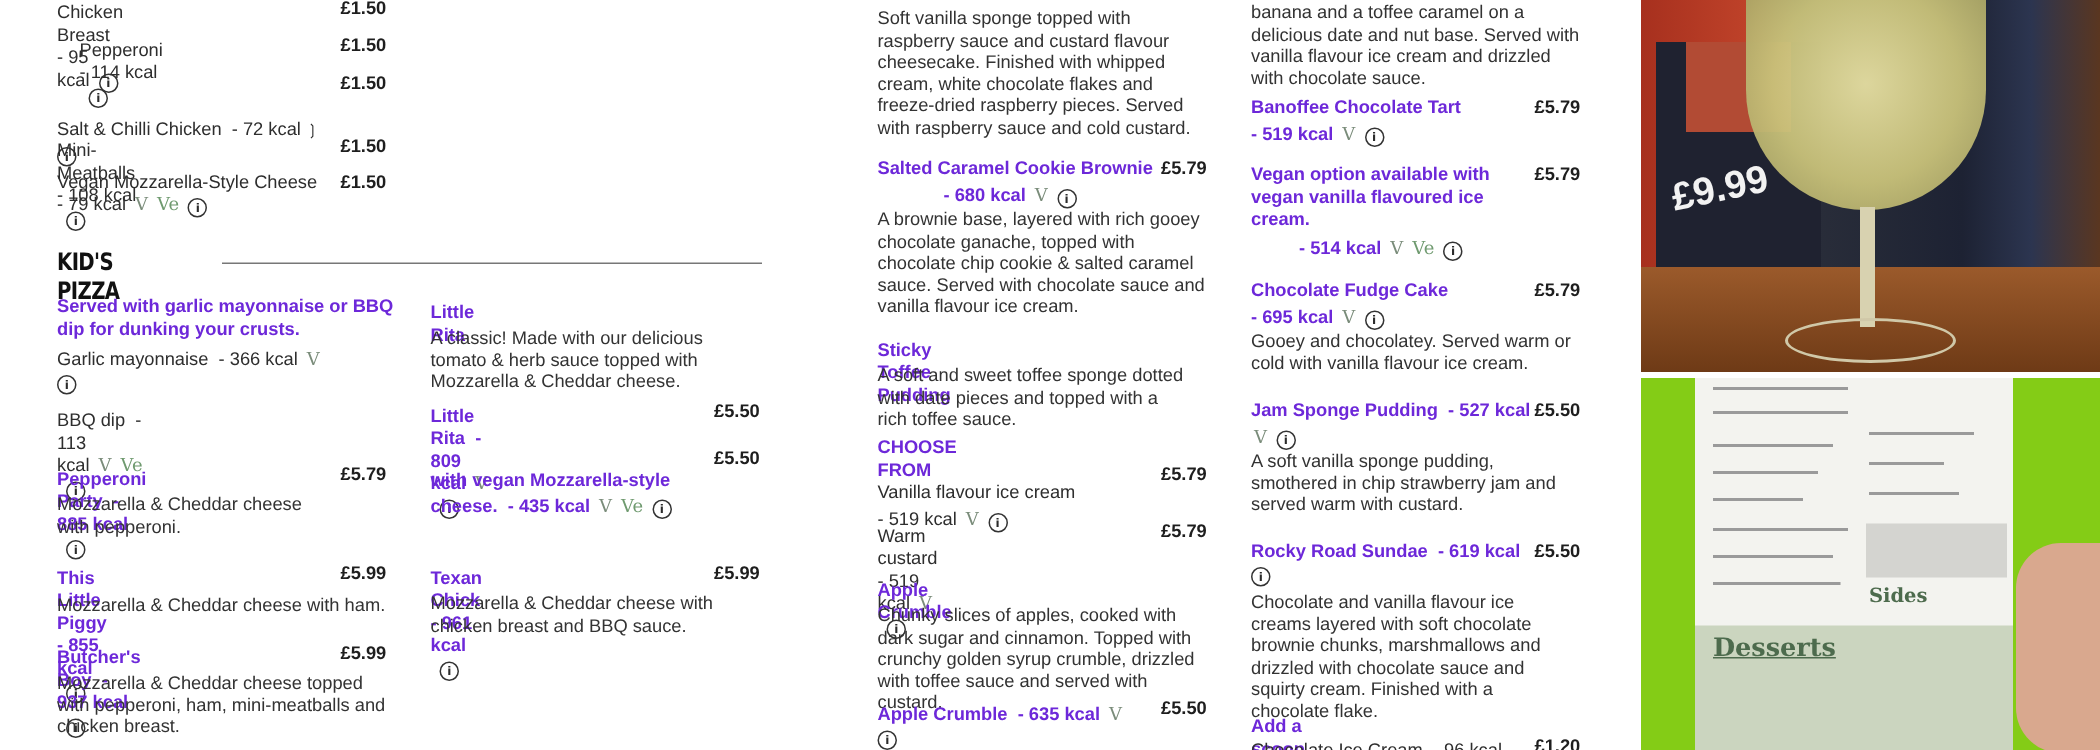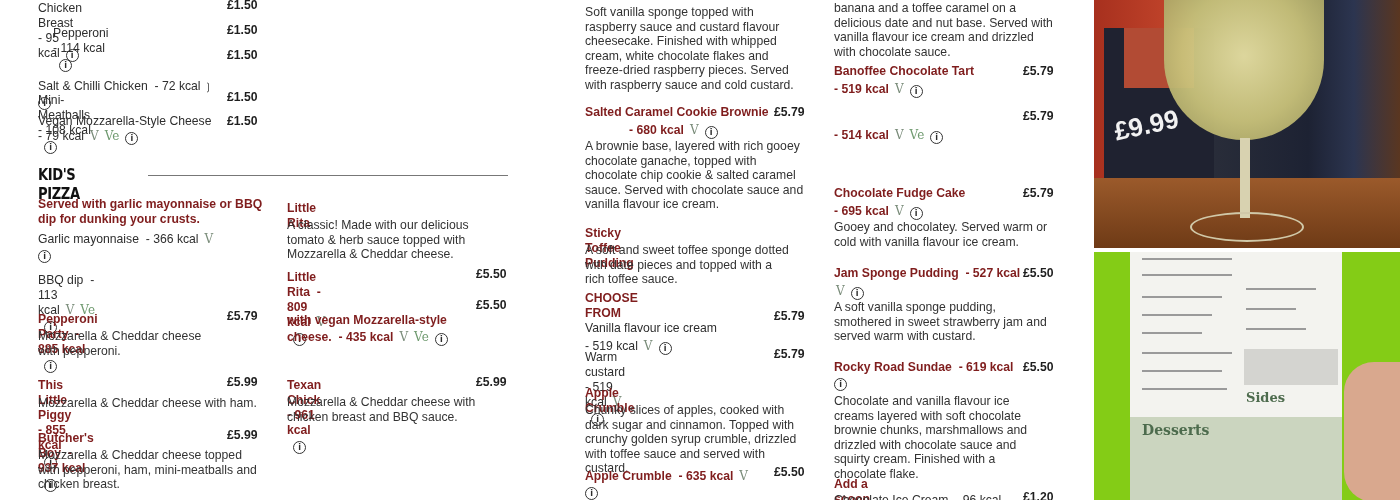--- a/index.html
+++ b/index.html
@@ -1,20 +1,20 @@
 <!DOCTYPE html>
 <html><head>
   <meta charset="utf-8">
   <style>
     html, body { margin:0; padding:0; }
     body { width:1400px; height:500px; overflow:hidden; background:#ffffff; position:relative;
            font-family:"Liberation Sans", sans-serif; color:#2b2b2b; }
     .col { position:absolute; top:0; }
     .item { position:absolute; font-size:12.2px; line-height:15px; }
-    .name { font-weight:bold; color:#7f1d1d; }
+    .name { font-weight:bold; color:#6d28d9; }
     .txt { color:#2e2e2e; }
     .desc { font-size:12.2px; line-height:14.5px; color:#333; }
     .price { position:absolute; font-weight:bold; font-size:12.2px; color:#1e1e1e; }
     .v { font-family:"DejaVu Serif", serif; color:#7a8c7a; font-size:12px; margin-left:6px; }
     .ve { font-family:"DejaVu Serif", serif; color:#6f9a6f; font-size:12px; margin-left:6px; }
     .info { display:inline-block; width:11px; height:11px; border:1.2px solid #333; border-radius:50%;
             font-size:8px; line-height:11px; text-align:center; font-weight:bold; margin-left:6px; vertical-align:-1px; font-family:"DejaVu Sans", sans-serif; }
     .heading { position:absolute; font-family:"DejaVu Sans", sans-serif; font-weight:bold; font-size:16px; letter-spacing:-0.5px; transform:scaleX(0.82); transform-origin:left; color:#111; }
     .rule { position:absolute; height:1px; background:#777; }
     .photo { position:absolute; overflow:hidden; }
@@ -26,21 +26,21 @@
     .ph1 .stem { position:absolute; left:146px; top:138px; width:10px; height:80px; background:#d8d2b0; }
     .ph1 .base { position:absolute; left:96px; top:212px; width:110px; height:26px; border:2px solid #d0c8a8; border-radius:50%; }
     .ph1 .price-tag { position:absolute; left:20px; top:110px; color:#f2f2f2; font-weight:bold; font-size:26px; transform:rotate(-12deg); }
     .ph1 .left-card { position:absolute; left:10px; top:28px; width:110px; height:180px; background:#1f2230; }
     .ph1 .left-card .pic { position:absolute; left:20px; top:0; width:70px; height:60px; background:#b24b34; }
     .ph2 { left:1094px; top:252px; width:306px; height:292px; background:#84cc16; }
     .ph2 .paper { position:absolute; left:36px; top:0; width:212px; height:248px; background:#f3f3ef; }
     .ph2 .greenbox { position:absolute; left:36px; top:165px; width:212px; height:83px; background:#cbd5bf; }
     .ph2 .hand { position:absolute; left:250px; top:110px; width:60px; height:140px; background:#d9a88e; border-radius:30px 0 0 30px; }
     .ph2 .lines div { position:absolute; height:2px; background:#9a9a9a; }
-    .ph2 .dtitle { position:absolute; left:48px; top:170px; color:#4d6b4d; font-family:"DejaVu Serif", serif; font-size:14px; font-weight:bold; }
+    .ph2 .dtitle { position:absolute; left:48px; top:170px; color:#4d6b4d; font-family:"DejaVu Serif", serif; font-size:17px; font-weight:bold;text-decoration:underline; }
     .ph2 .sides { position:absolute; left:152px; top:138px; color:#4d6b4d; font-family:"DejaVu Serif", serif; font-size:13px; font-weight:bold; }
     .ph2 .graybox { position:absolute; left:150px; top:97px; width:94px; height:36px; background:#d4d4d0; }
   </style>
 </head>
 <body>
 
 <div class="col">
   <div class="item" style="left:38px;top:1px;">
     <span class="txt">Chicken Breast</span>&nbsp; <span class="txt">- 95 kcal</span><span class="info">i</span>
   </div>
@@ -162,38 +162,38 @@
 <div class="col">
   <div class="item desc" style="left:834px;top:1px;width:222px;">banana and a toffee caramel on a delicious date and nut base. Served with vanilla flavour ice cream and drizzled with chocolate sauce.</div>
 
   <div class="item" style="left:834px;top:64px;width:190px;">
     <span class="name">Banoffee Chocolate Tart</span><br>
     <span class="name" style="line-height:20px;">- 519 kcal</span><span class="v">V</span><span class="info">i</span>
   </div>
   <div class="price" style="left:1023px;top:64px;">£5.79</div>
 
   <div class="item" style="left:834px;top:109px;width:182px;">
-    <br>
-    <span class="name" style="line-height:22px;">- 514 kcal</span><span class="v">V</span><span class="ve">Ve</span><span class="info">i</span>
+    <span class="name">Vegan option available with vegan vanilla flavoured ice cream.</span><br>
+    <span class="name" style="line-height:22px;margin-left:32px;">- 514 kcal</span><span class="v">V</span><span class="ve">Ve</span><span class="info">i</span>
   </div>
   <div class="price" style="left:1023px;top:109px;">£5.79</div>
 
   <div class="item" style="left:834px;top:186px;width:190px;">
     <span class="name">Chocolate Fudge Cake</span><br>
     <span class="name" style="line-height:20px;">- 695 kcal</span><span class="v">V</span><span class="info">i</span>
   </div>
   <div class="price" style="left:1023px;top:186px;">£5.79</div>
   <div class="item desc" style="left:834px;top:220px;width:215px;">Gooey and chocolatey. Served warm or cold with vanilla flavour ice cream.</div>
 
   <div class="item" style="left:834px;top:266px;width:190px;">
     <span class="name">Jam Sponge Pudding</span>&nbsp; <span class="name">- 527 kcal</span><br>
     <span class="v" style="margin-left:2px;line-height:20px;">V</span><span class="info">i</span>
   </div>
   <div class="price" style="left:1023px;top:266px;">£5.50</div>
-  <div class="item desc" style="left:834px;top:300px;width:222px;">A soft vanilla sponge pudding, smothered in sweet strawberry jam and served warm with custard.</div>
+  <div class="item desc" style="left:834px;top:300px;width:222px;">A soft vanilla sponge pudding, smothered in chip strawberry jam and served warm with custard.</div>
 
   <div class="item" style="left:834px;top:360px;width:190px;">
     <span class="name">Rocky Road Sundae</span>&nbsp; <span class="name">- 619 kcal</span><br>
     <span class="info" style="margin-left:0;margin-top:3px;">i</span>
   </div>
   <div class="price" style="left:1023px;top:360px;">£5.50</div>
   <div class="item desc" style="left:834px;top:394px;width:215px;">Chocolate and vanilla flavour ice creams layered with soft chocolate brownie chunks, marshmallows and drizzled with chocolate sauce and squirty cream. Finished with a chocolate flake.</div>
 
   <div class="item name" style="left:834px;top:477px;">Add a scoop of ice cream to any dessert</div>
   <div class="item" style="left:834px;top:493px;width:220px;">

